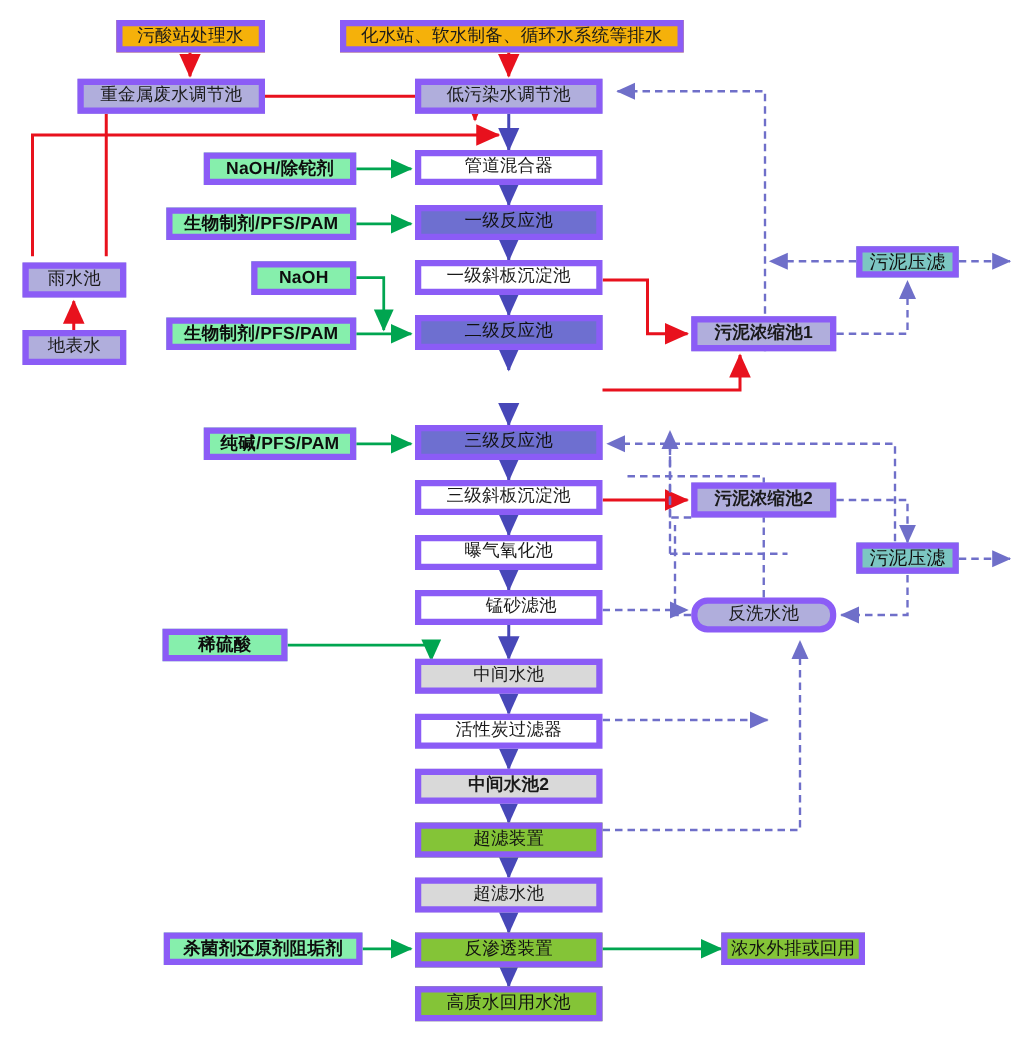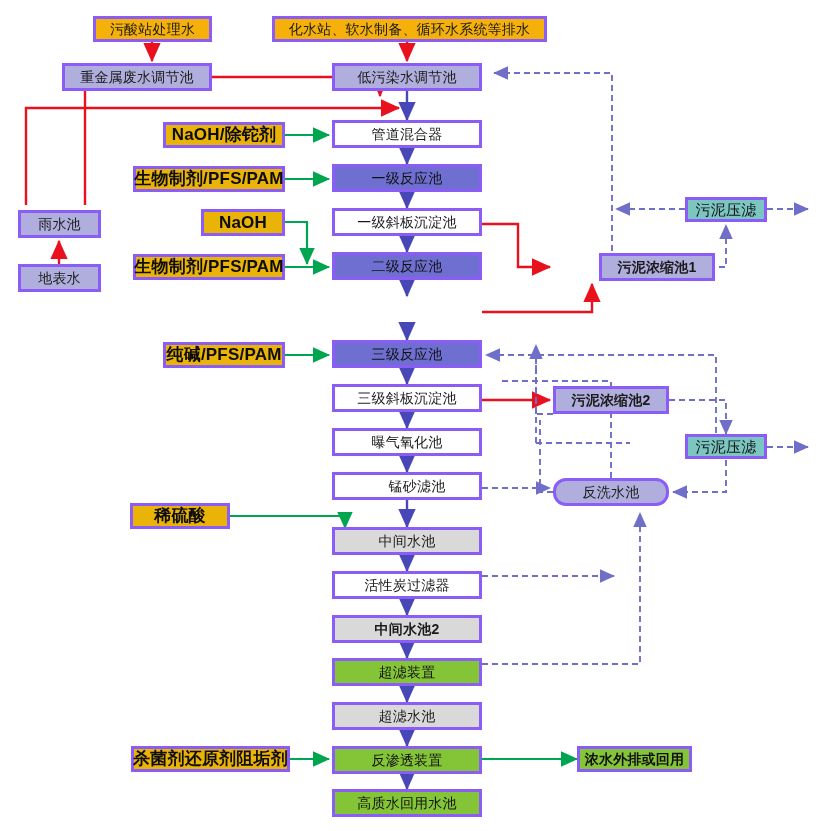--- a/index.html
+++ b/index.html
@@ -16,36 +16,36 @@
   }
   #wires {
     position: absolute;
     left: 0; top: 0;
     width: 822px; height: 831px;
     pointer-events: none;
   }
   .node {
     position: absolute;
     box-sizing: border-box;
-    border: 3px solid #8b5cf6;
+    border: 5px solid #8b5cf6;
     display: flex;
-    align-items: center;
+    align-items: flex-start;
     justify-content: center;
     text-align: center;
     line-height: 1.05;
     letter-spacing: 0.2px;
     white-space: nowrap;
     z-index: 5;
   }
   
   .n-orange { background: #f5b10a; color: #1a1a1a; font-size: 14px; }
   .n-purple { background: #b0aedc; color: #1a1a1a; font-size: 14px; }
   .n-white  { background: #ffffff; color: #1a1a1a; font-size: 14px; }
   .n-indigo { background: #6e6fd0; color: #111111; font-size: 14px; }
-  .n-cyan   { background: #eab308; color: #0d0d0d; font-size: 17px; font-weight: bold; }
+  .n-cyan   { background: #86efac; color: #0d0d0d; font-size: 14px; font-weight: bold; }
   .n-gray   { background: #d9d9d9; color: #1a1a1a; font-size: 14px; }
   .n-green  { background: #84c437; color: #111111; font-size: 14px; }
   .n-teal   { background: #7cc6c2; color: #111111; font-size: 15px; }
   .n-bold   { font-weight: bold; }
 </style>
 </head>
 <body>
 
 <div id="canvas">
 
@@ -273,37 +273,37 @@
   </div>
 
   <div class="node n-purple" style="left:18px; top:210px; width:83px; height:28px;">
     <span>雨水池</span>
   </div>
 
   <div class="node n-purple" style="left:18px; top:264px; width:83px; height:28px;">
     <span>地表水</span>
   </div>
 
-  <div class="node n-purple n-bold" style="left:553px; top:253px; width:116px; height:28px;margin-left:46px;">
+  <div class="node n-purple n-bold" style="left:553px; top:253px; width:116px; height:28px;">
     <span>污泥浓缩池1</span>
   </div>
 
   <div class="node n-purple n-bold" style="left:553px; top:386px; width:116px; height:28px;">
     <span>污泥浓缩池2</span>
   </div>
 
   <div class="node n-teal" style="left:685px; top:197px; width:82px; height:25px;">
     <span>污泥压滤</span>
   </div>
 
   <div class="node n-teal" style="left:685px; top:434px; width:82px; height:25px;">
     <span>污泥压滤</span>
   </div>
 
   <div class="node n-purple" style="left:553px; top:478px; width:116px; height:28px;border-radius:13px;">
     <span>反洗水池</span>
   </div>
 
-  <div class="node n-green" style="left:577px; top:746px; width:115px; height:26px;font-weight:bold;">
+  <div class="node n-green" style="left:577px; top:746px; width:115px; height:26px;">
     <span>浓水外排或回用</span>
   </div>
 
 </div>
 
 </body></html>

